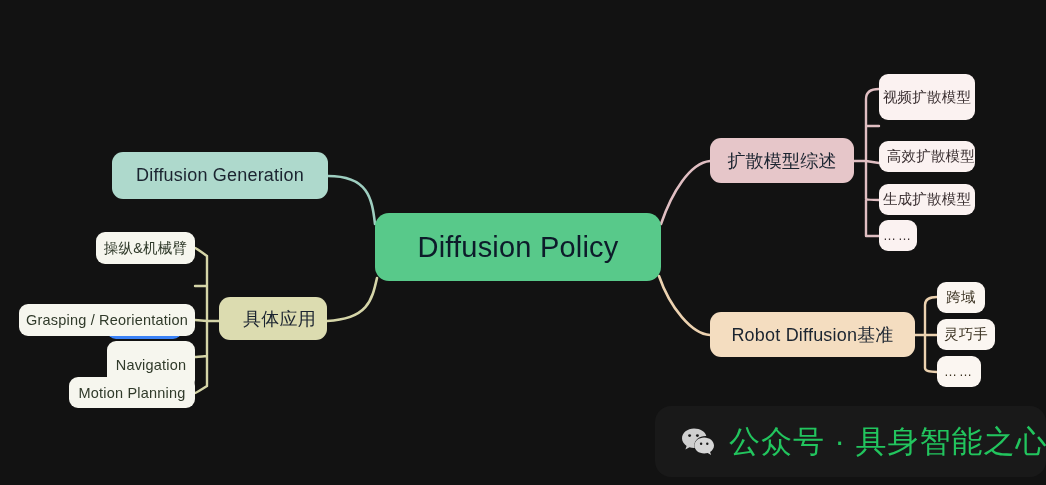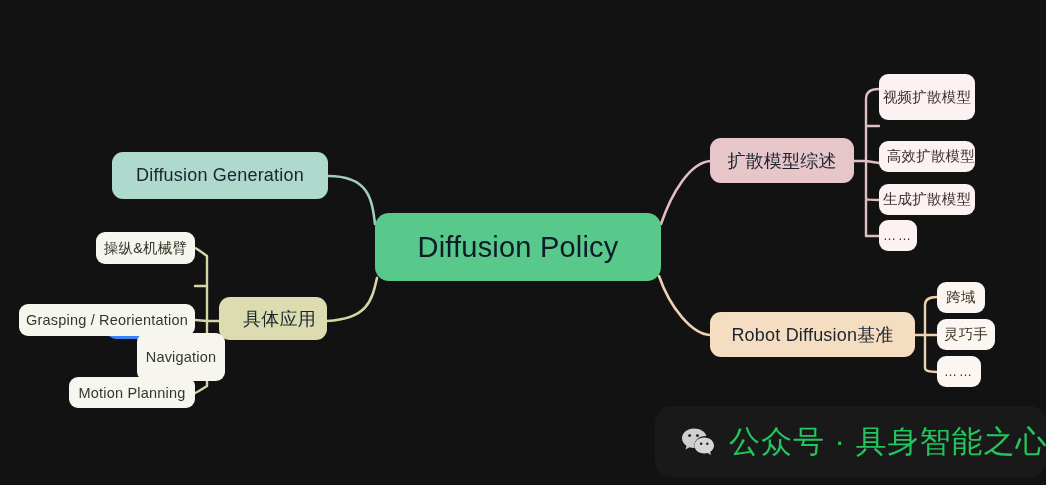--- a/index.html
+++ b/index.html
@@ -125,21 +125,21 @@
 
   <div class="node node-leaf" style="left:96px; top:232px; width:99px; height:32px; background:#f6f6ee;">
     <span>操纵&amp;机械臂</span>
   </div>
   <div class="node node-leaf" style="left:107px; top:270px; width:75px; height:32px; background:#3b82f6;margin-top:37px;">
     <span>类人机器人</span>
   </div>
   <div class="node node-leaf" style="left:19px; top:304px; width:176px; height:32px; background:#f6f6ee;">
     <span>Grasping / Reorientation</span>
   </div>
-  <div class="node node-leaf" style="left:107px; top:333px; width:88px; height:48px; background:#f6f6ee;margin-left:30px;">
+  <div class="node node-leaf" style="left:107px; top:341px; width:88px; height:48px; background:#f6f6ee;">
     <span>Navigation</span>
   </div>
   <div class="node node-leaf" style="left:69px; top:377px; width:126px; height:31px; background:#f6f6ee;">
     <span>Motion Planning</span>
   </div>
 
   <div class="node node-main" style="left:710px; top:138px; width:144px; height:45px; background:#e6c6c9;">
     <span>扩散模型综述</span>
   </div>
 

